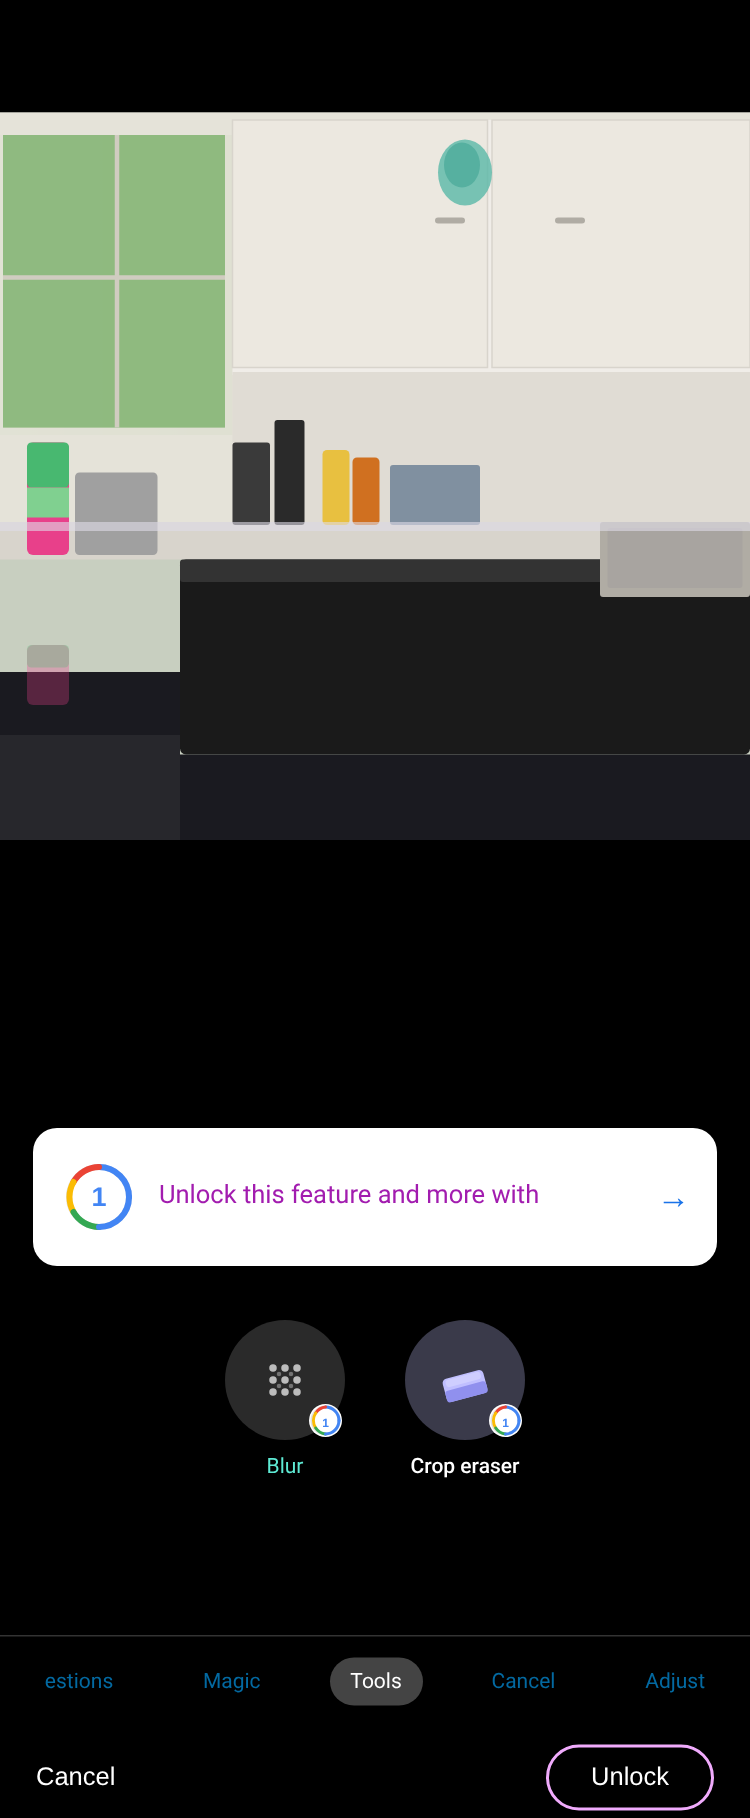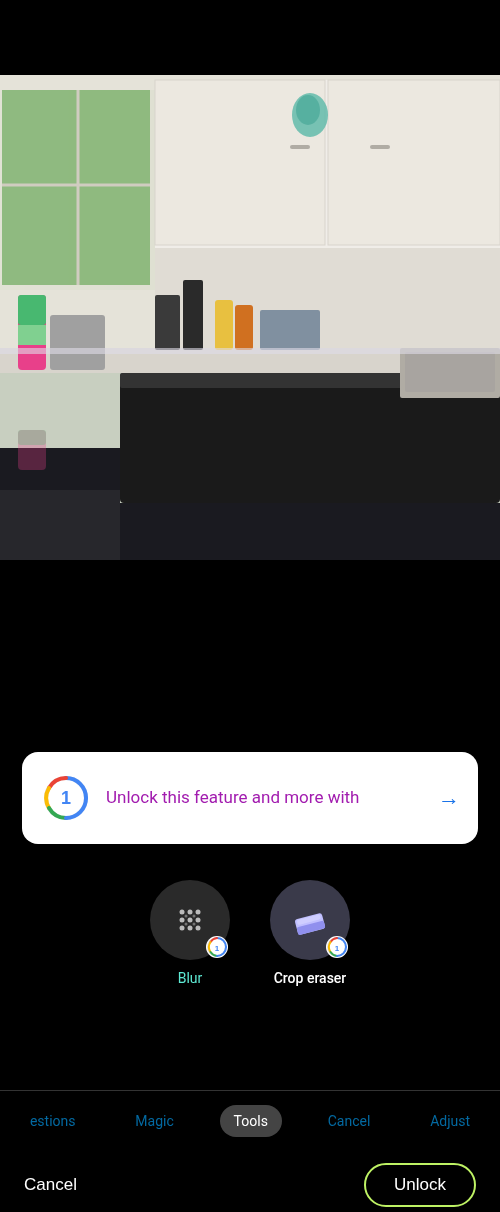--- a/index.html
+++ b/index.html
@@ -178,21 +178,21 @@
       background: none;
       border: none;
       cursor: pointer;
     }
 
     .unlock-btn {
       color: #fff;
       font-size: 17px;
       font-weight: 400;
       background: none;
-      border: 2px solid #bef264;
+      border: 2px solid #f0abfc;
       border-radius: 30px;
       padding: 10px 28px;
       cursor: pointer;
     }
   </style>
 </head>
 <body>
 
 <div class="screen">
 

